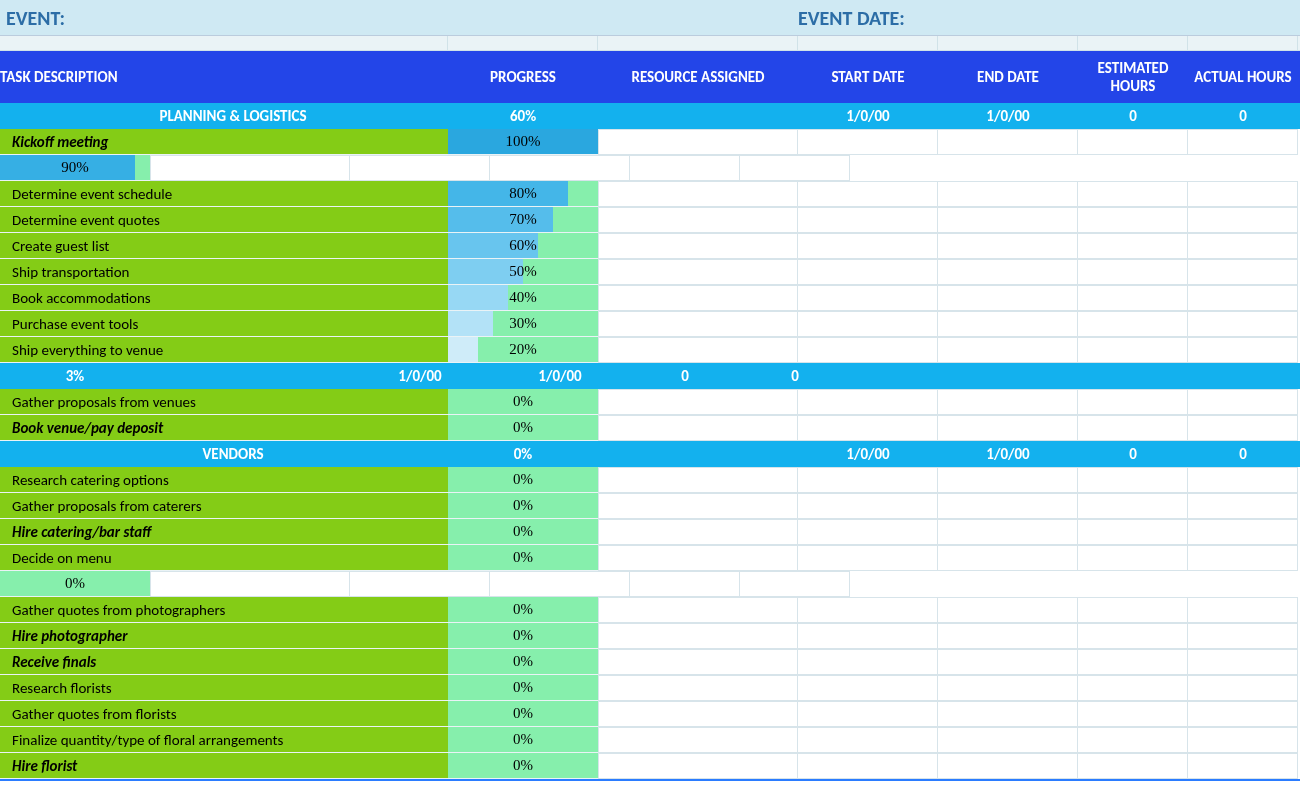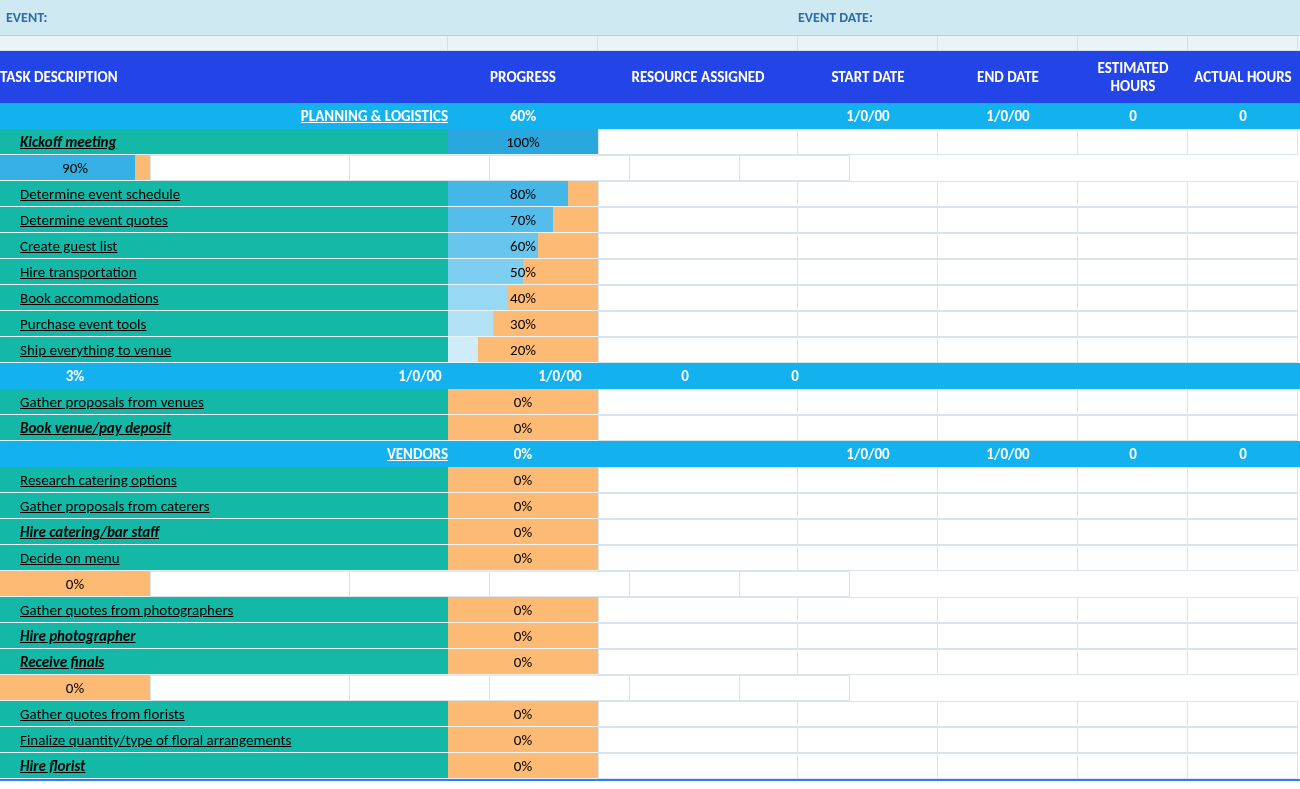--- a/index.html
+++ b/index.html
@@ -1,37 +1,37 @@
 <!DOCTYPE html>
 <html><head>
 <meta charset="utf-8">
 <style>
   html,body{margin:0;padding:0;font-family:Calibri,Arial,sans-serif;font-size:15px;color:#000;}
   *{box-sizing:border-box;}
   .sheet{width:1300px;border-bottom:2px solid #2b7cff;}
-  .topbar{display:flex;background:#cfe9f3;height:36px;align-items:center;font-size:14px;font-weight:700;color:#2c6da6;border-bottom:1px solid #bcd;}
+  .topbar{display:flex;background:#cfe9f3;height:36px;align-items:center;font-size:20px;font-weight:700;color:#2c6da6;border-bottom:1px solid #bcd;}
   .topbar .a{width:448px;padding-left:6px;}
   .topbar .b{flex:1;padding-left:350px;}
   .spacer{background:#eaf3f6;height:15px;border-bottom:1px solid #d0e2e8;display:flex;}
   .spacer div{border-right:1px solid #d0e2e8;}
   .hdr{display:flex;background:#2345e8;color:#fff;font-weight:700;height:52px;align-items:center;text-align:center;}
   .c0{width:448px;}
   .c1{width:150px;}
   .c2{width:200px;}
   .c3{width:140px;}
   .c4{width:140px;}
   .c5{width:110px;}
   .c6{width:110px;}
   .hdr .c0{text-align:left;}
   .group{display:flex;background:#13b1ee;color:#fff;font-weight:700;height:26px;align-items:center;text-align:center;}
-  .group .c0{text-align:right;padding-left:18px;text-decoration:underline;}
+  .group .c0{text-align:center;padding-left:18px;}
   .row{display:flex;height:26px;align-items:stretch;}
   .row .cell{display:flex;align-items:center;}
-  .row .c0{background:#14b8a6;padding-left:20px;border-bottom:1px solid #eaf3f6;text-decoration:underline;}
-  .row .c1{background:#fdba74;position:relative;justify-content:center;border-bottom:1px solid #eaf3f6;}
+  .row .c0{background:#84cc16;padding-left:12px;border-bottom:1px solid #eaf3f6;}
+  .row .c1{background:#86efac;position:relative;justify-content:center;border-bottom:1px solid #eaf3f6;font-family:Liberation Serif, serif;}
   .row .c2,.row .c3,.row .c4,.row .c5,.row .c6{background:#fff;border:1px solid #d7e4ea;border-left:none;}
   .row .c2{border-left:1px solid #d7e4ea;}
   .bar{position:absolute;left:0;top:0;bottom:0;background:#5ec3ee;}
   .pct{position:relative;z-index:1;font-weight:400;}
   .bi{font-weight:700;font-style:italic;}
 </style>
 </head>
 <body>
 
 <div class="sheet">
@@ -124,21 +124,21 @@
           <div class="bar" style="width:60%;background:#68c5ee;"></div>
           <span class="pct">60%</span>
         </div>
         <div class="cell c2"></div>
         <div class="cell c3"></div>
         <div class="cell c4"></div>
         <div class="cell c5"></div>
         <div class="cell c6"></div>
       </div>
       <div class="row">
-        <div class="cell c0">Hire transportation</div>
+        <div class="cell c0">Ship transportation</div>
         <div class="cell c1">
           <div class="bar" style="width:50%;background:#7ecef1;"></div>
           <span class="pct">50%</span>
         </div>
         <div class="cell c2"></div>
         <div class="cell c3"></div>
         <div class="cell c4"></div>
         <div class="cell c5"></div>
         <div class="cell c6"></div>
       </div>
@@ -308,20 +308,21 @@
           <div class="bar" style="width:0%;background:transparent;"></div>
           <span class="pct">0%</span>
         </div>
         <div class="cell c2"></div>
         <div class="cell c3"></div>
         <div class="cell c4"></div>
         <div class="cell c5"></div>
         <div class="cell c6"></div>
       </div>
       <div class="row">
+        <div class="cell c0">Research florists</div>
         <div class="cell c1">
           <div class="bar" style="width:0%;background:transparent;"></div>
           <span class="pct">0%</span>
         </div>
         <div class="cell c2"></div>
         <div class="cell c3"></div>
         <div class="cell c4"></div>
         <div class="cell c5"></div>
         <div class="cell c6"></div>
       </div>

